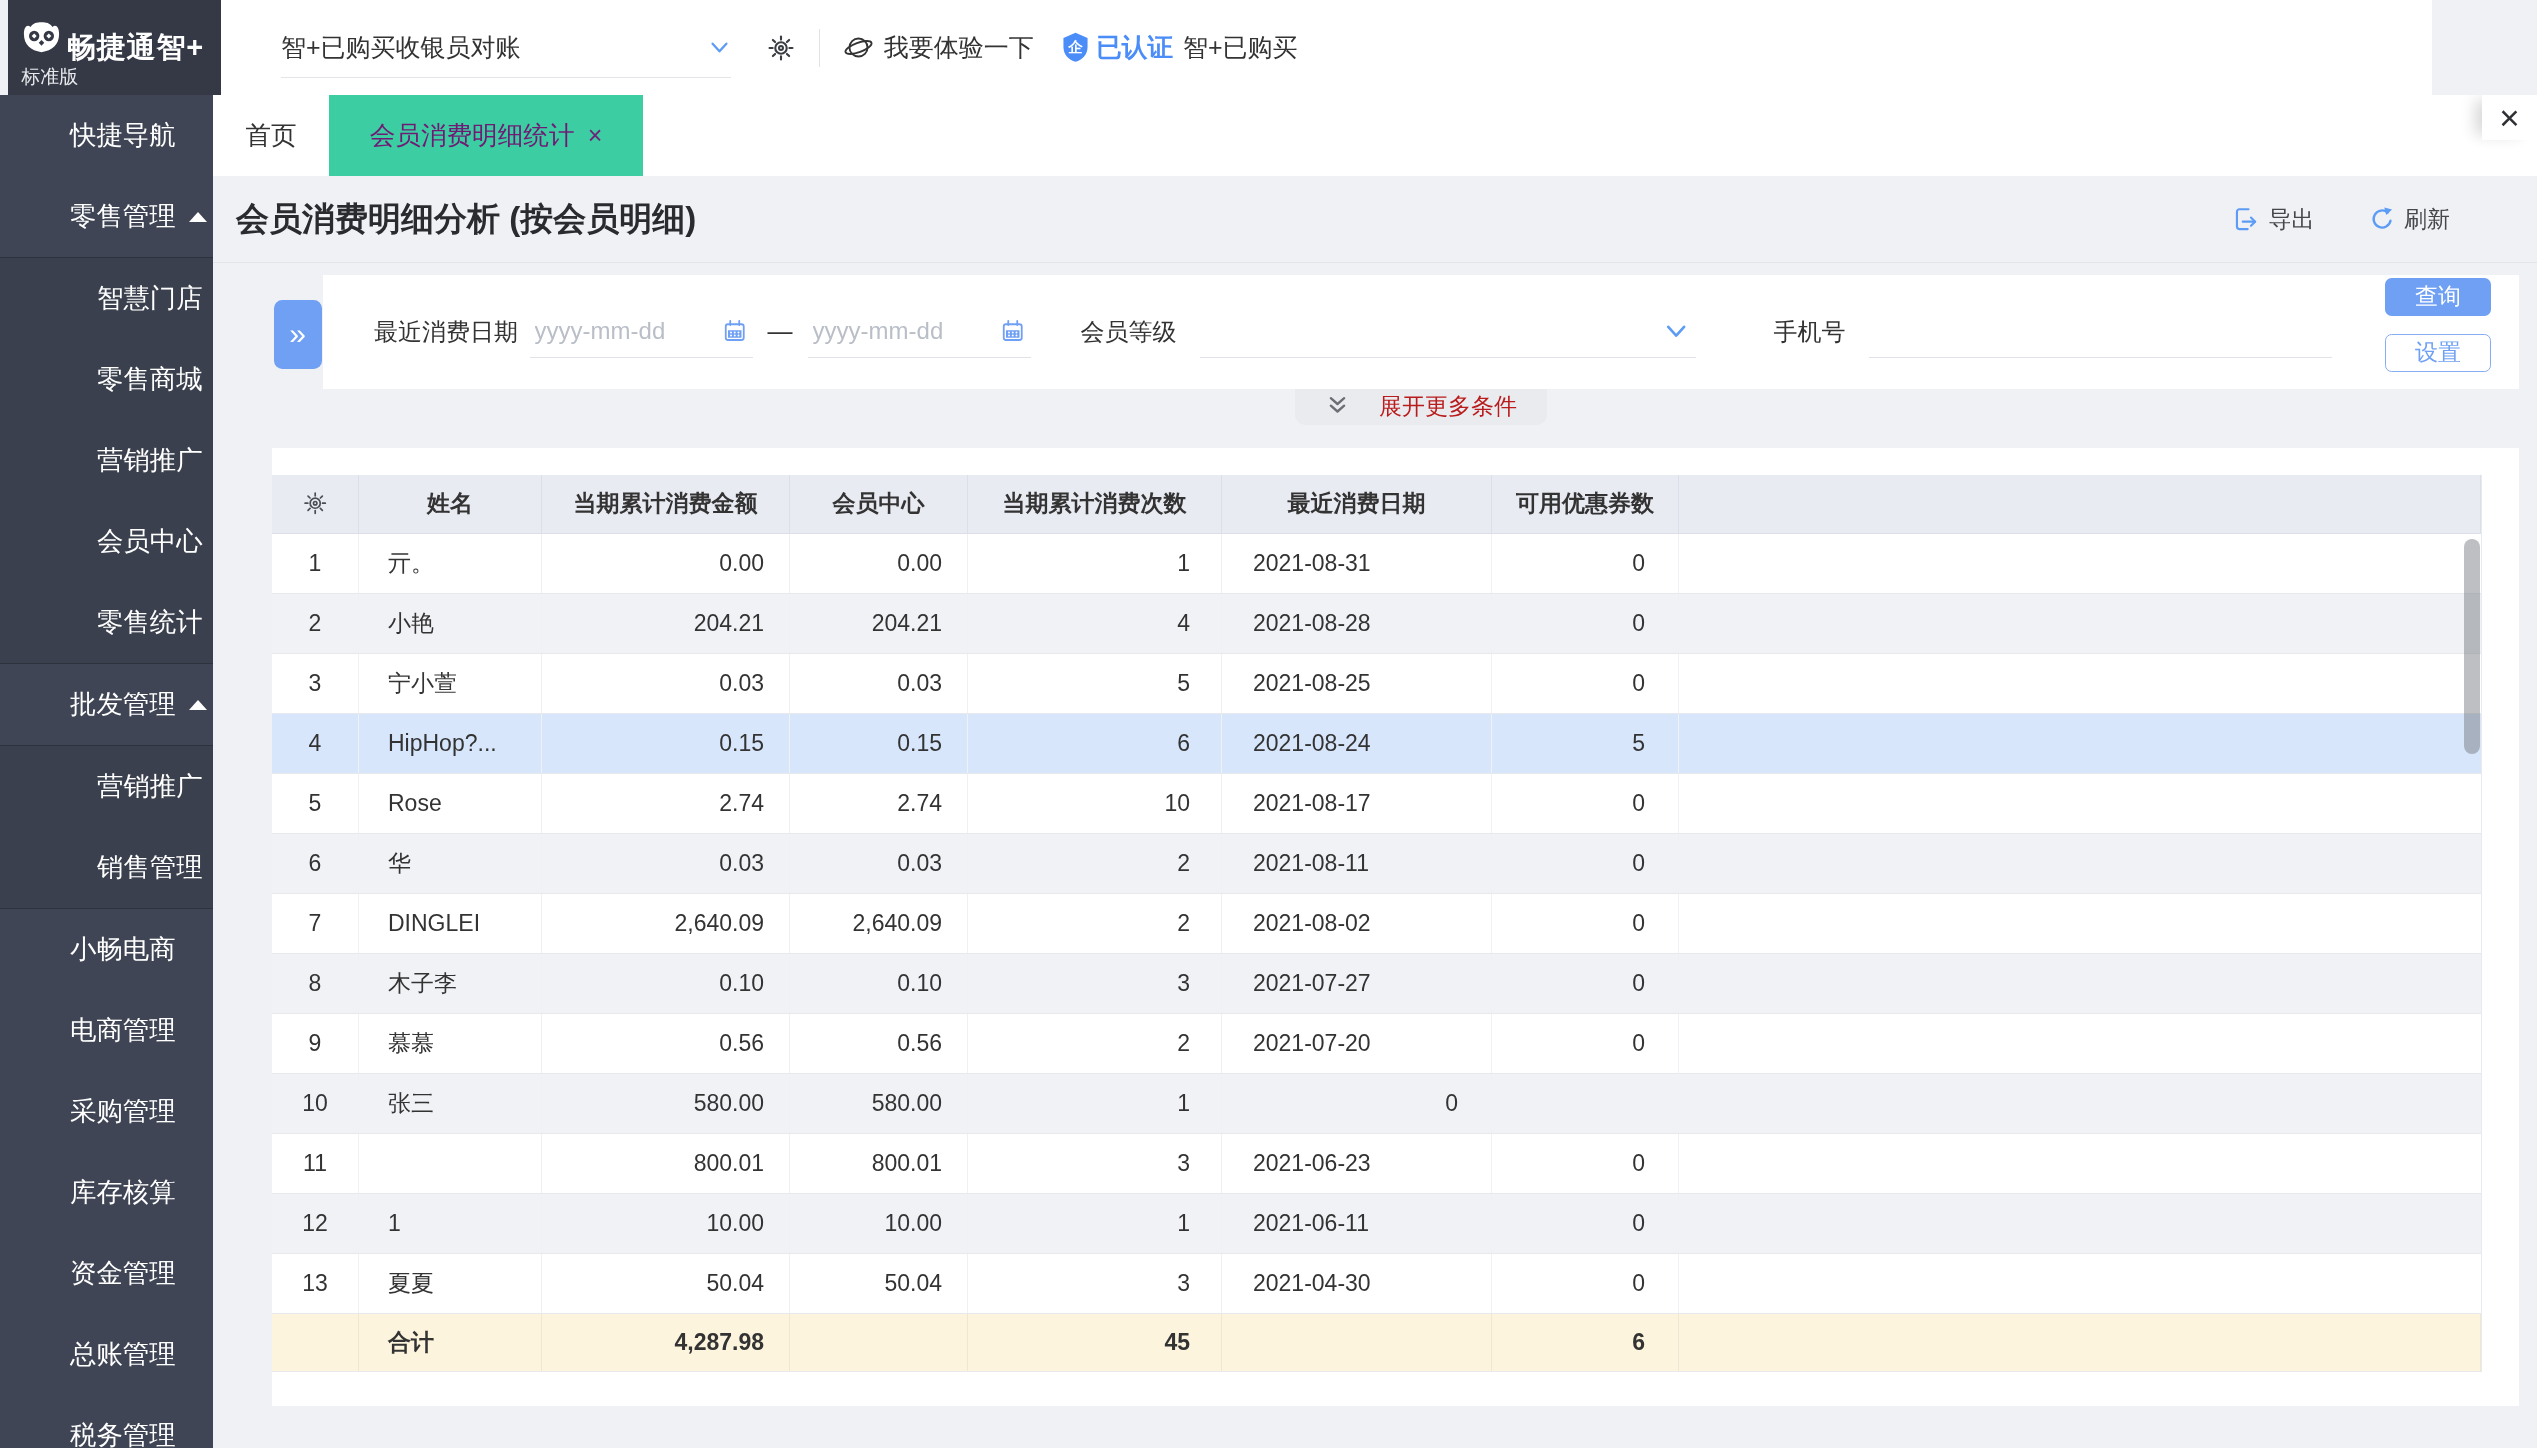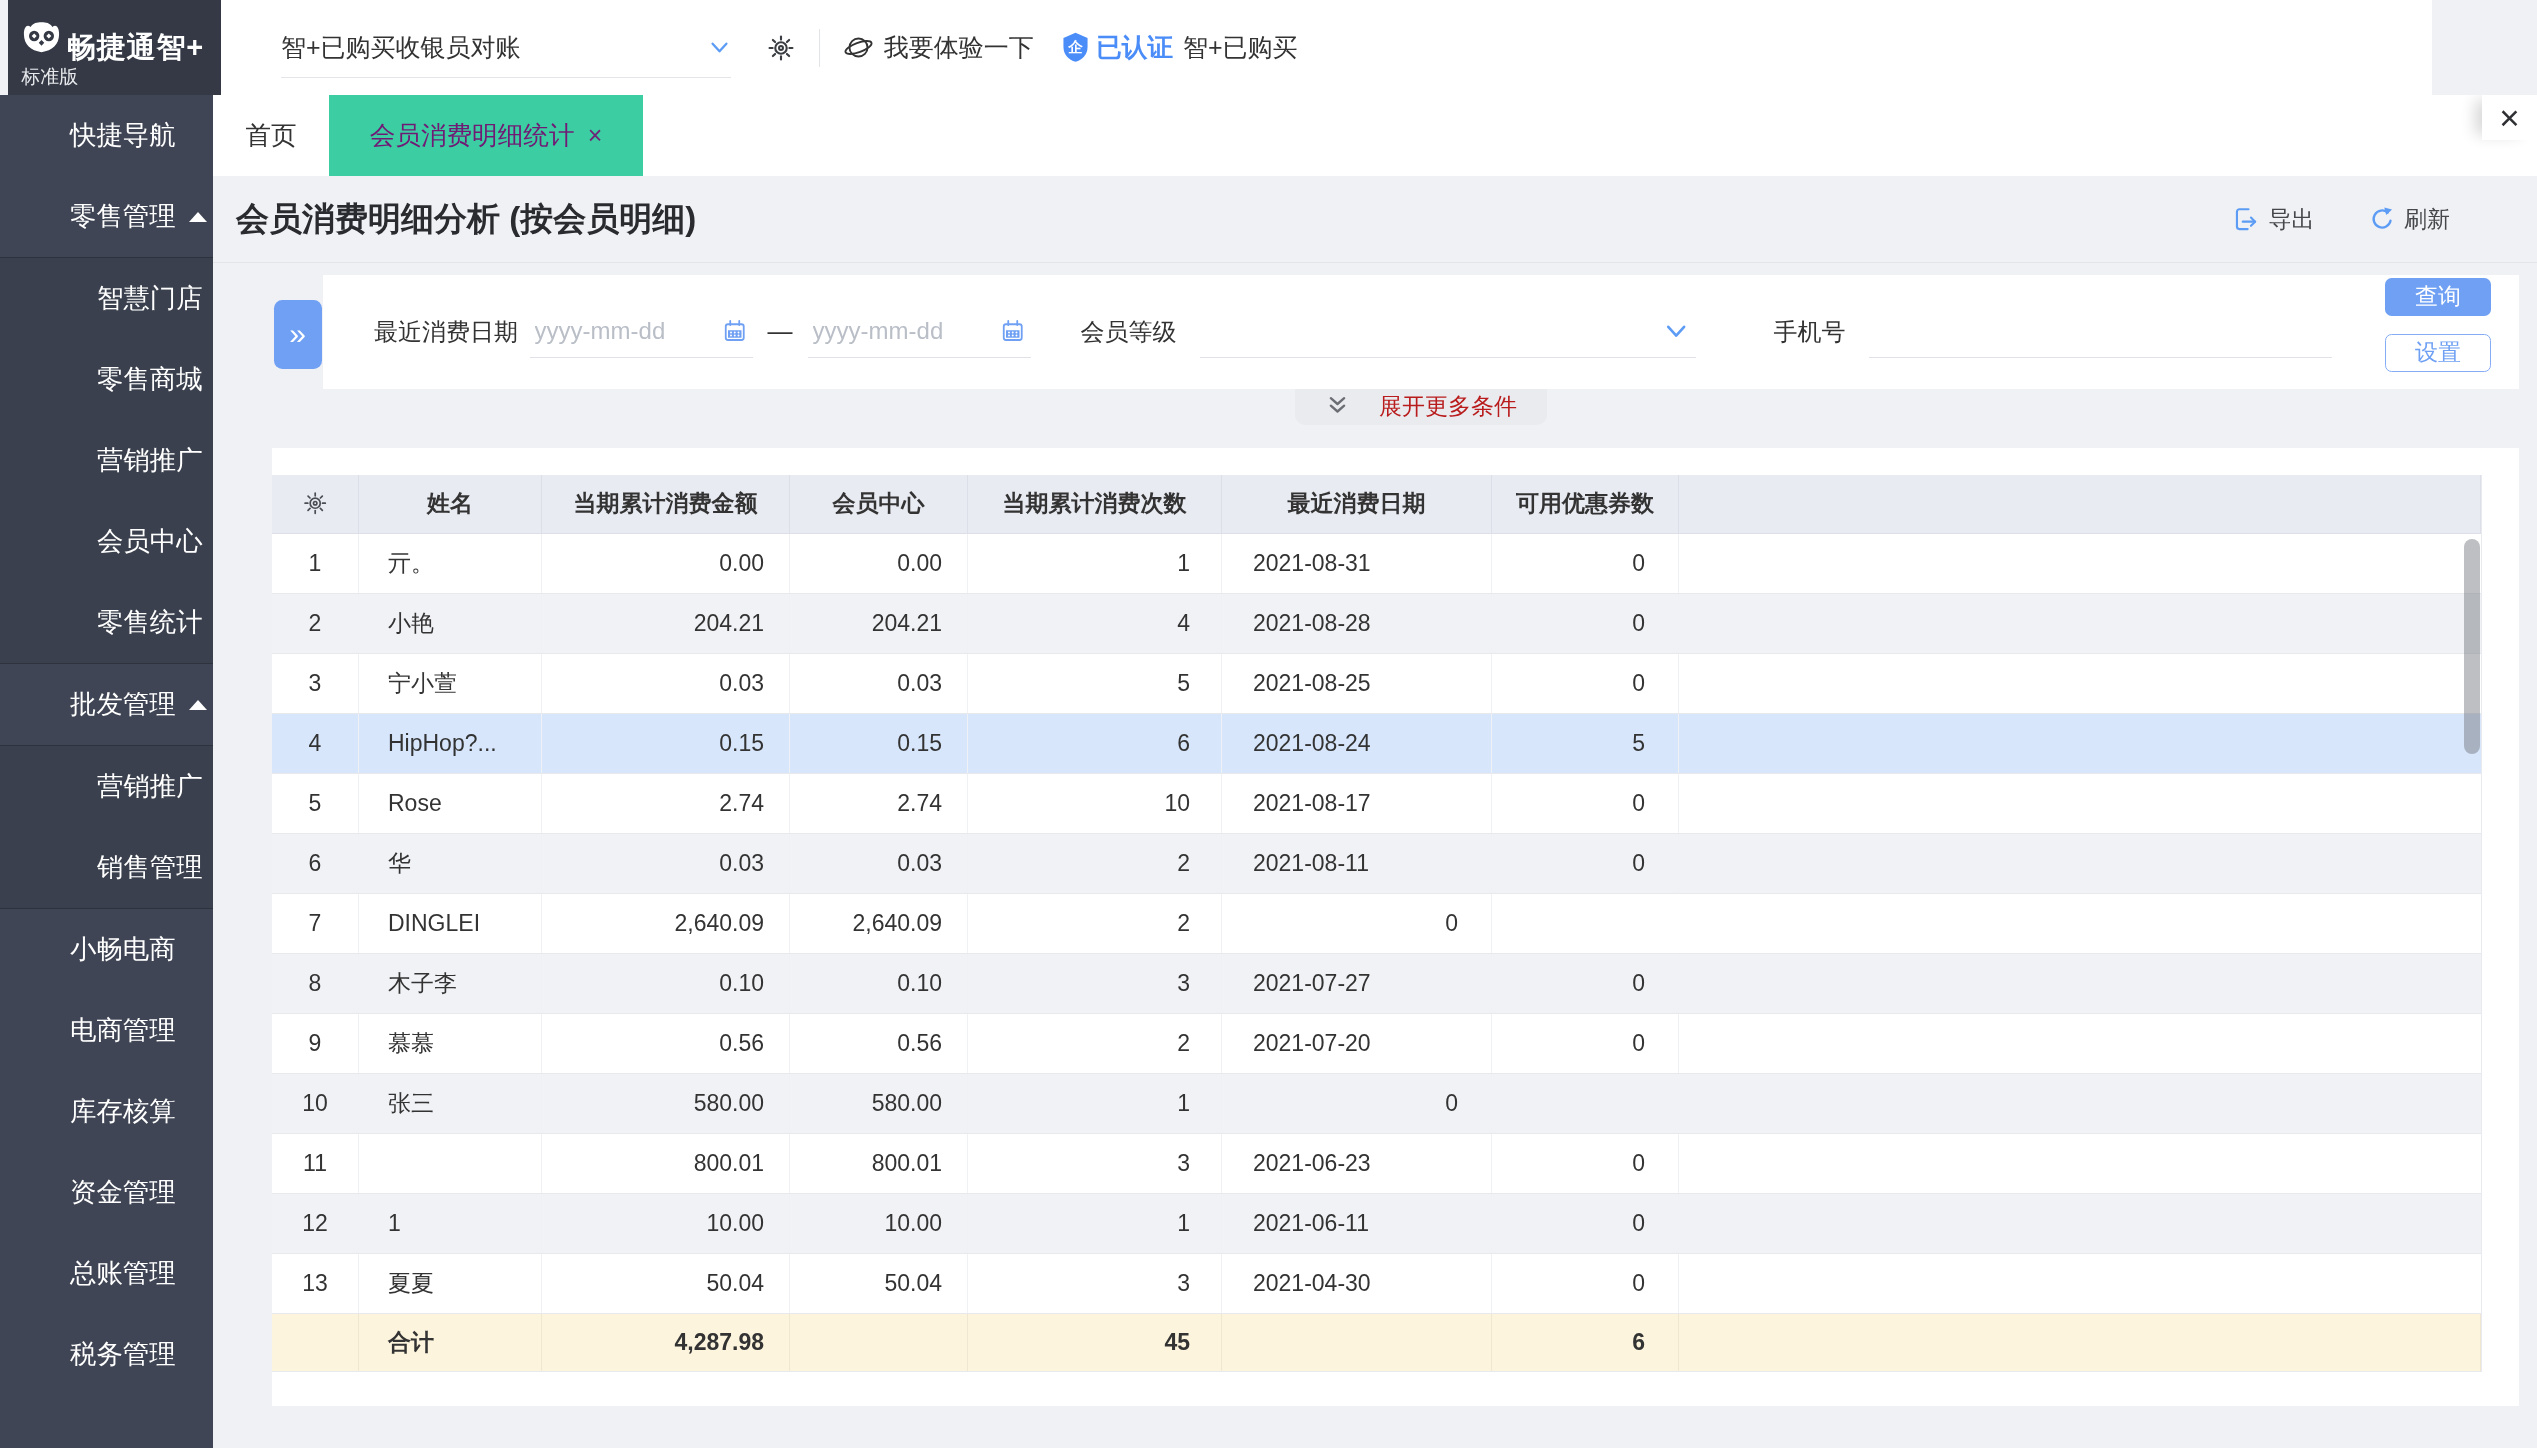--- a/index.html
+++ b/index.html
@@ -202,20 +202,23 @@
         <div class="side-label">销售管理</div>
       </div>
     </div>
     <div class="side-item">
       <div class="side-label">小畅电商</div>
     </div>
     <div class="side-item">
       <div class="side-label">电商管理</div>
     </div>
     <div class="side-item">
+      <div class="side-label">采购管理</div>
+    </div>
+    <div class="side-item">
       <div class="side-label">库存核算</div>
     </div>
     <div class="side-item">
       <div class="side-label">资金管理</div>
     </div>
     <div class="side-item">
       <div class="side-label">总账管理</div>
     </div>
     <div class="side-item">
       <div class="side-label">税务管理</div>
@@ -409,20 +412,21 @@
             <div class="cell c-date">2021-08-11</div>
             <div class="cell c-coupons">0</div>
             <div class="cell c-fill"></div>
           </div>
           <div class="trow body">
             <div class="cell c-idx">7</div>
             <div class="cell c-name">DINGLEI</div>
             <div class="cell c-num">2,640.09</div>
             <div class="cell c-num">2,640.09</div>
             <div class="cell c-count">2</div>
+            <div class="cell c-date">2021-08-02</div>
             <div class="cell c-coupons">0</div>
             <div class="cell c-fill"></div>
           </div>
           <div class="trow body alt">
             <div class="cell c-idx">8</div>
             <div class="cell c-name">木子李</div>
             <div class="cell c-num">0.10</div>
             <div class="cell c-num">0.10</div>
             <div class="cell c-count">3</div>
             <div class="cell c-date">2021-07-27</div>

